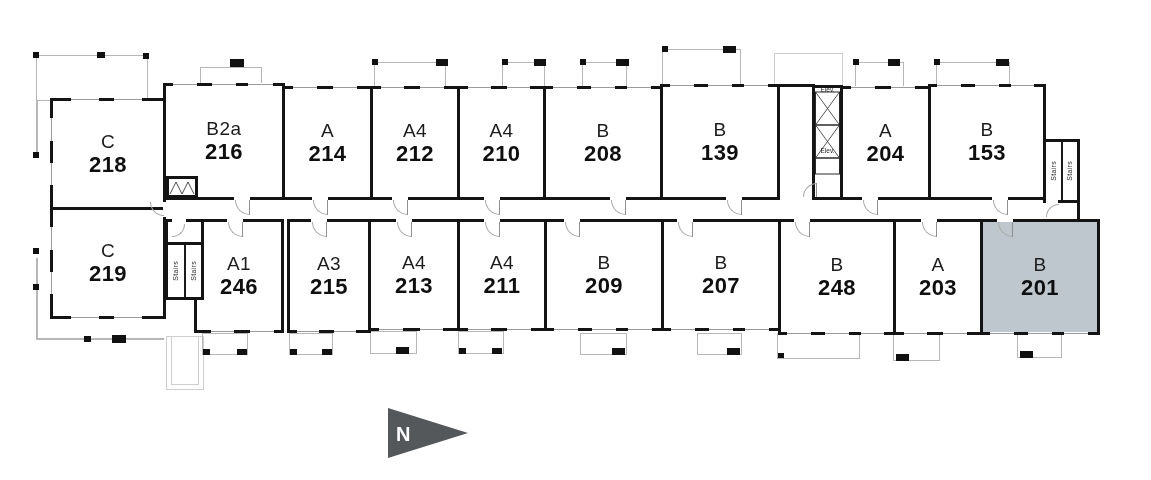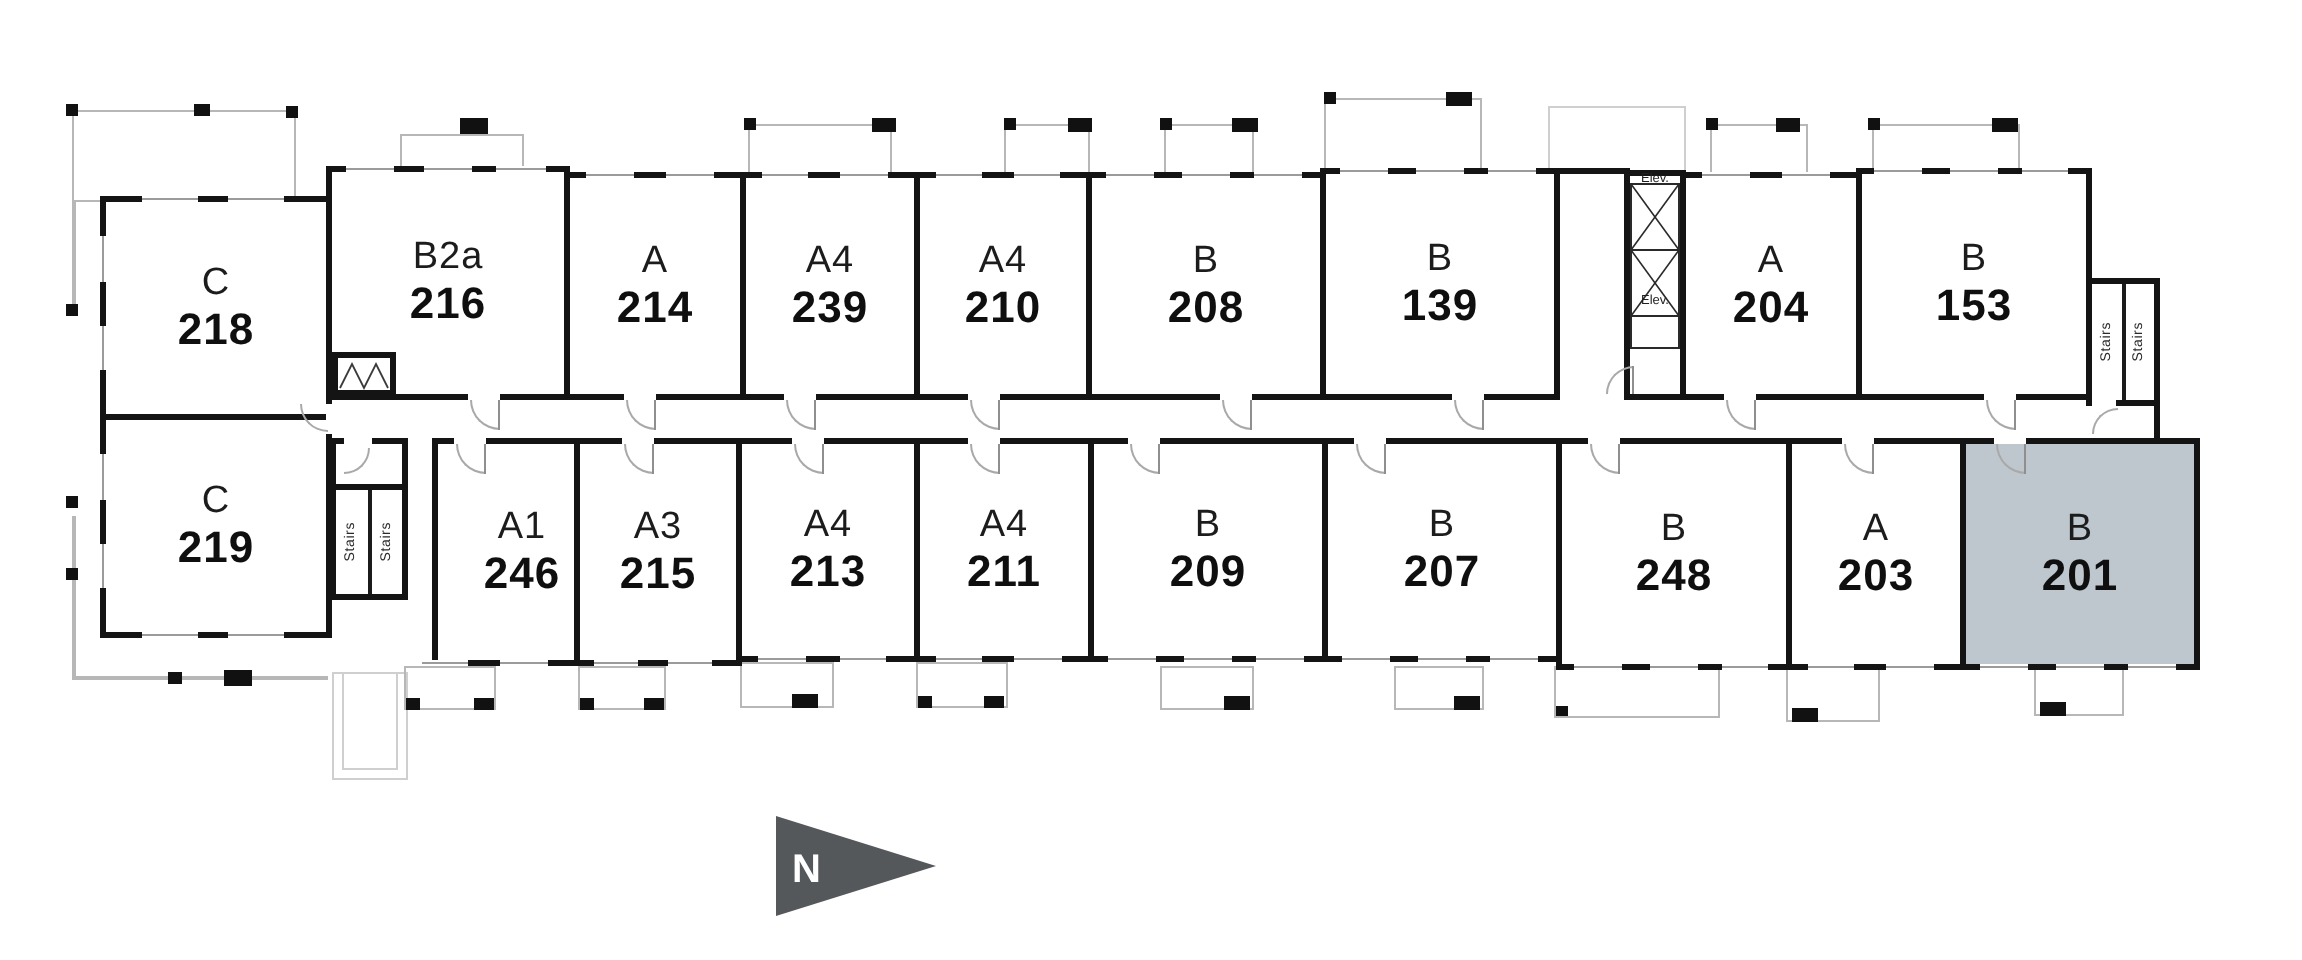--- a/index.html
+++ b/index.html
@@ -103,21 +103,21 @@
       <div class="room" style="left: 163px; top: 83px; width: 122px; height: 117px;">
         <span class="t">B2a</span>
         <span class="n">216</span>
       </div>
       <div class="room" style="left: 282px; top: 86px; width: 91px; height: 114px;">
         <span class="t">A</span>
         <span class="n">214</span>
       </div>
       <div class="room" style="left: 370px; top: 86px; width: 90px; height: 114px;">
         <span class="t">A4</span>
-        <span class="n">239</span>
+        <span class="n">212</span>
       </div>
       <div class="room" style="left: 457px; top: 86px; width: 89px; height: 114px;">
         <span class="t">A4</span>
         <span class="n">210</span>
       </div>
       <div class="room" style="left: 543px; top: 86px; width: 120px; height: 114px;">
         <span class="t">B</span>
         <span class="n">208</span>
       </div>
       <div class="room" style="left: 660px; top: 84px; width: 120px; height: 116px;">
@@ -129,21 +129,21 @@
         <span class="n">204</span>
       </div>
       <div class="room" style="left: 928px; top: 84px; width: 118px; height: 116px;">
         <span class="t">B</span>
         <span class="n">153</span>
       </div>
       <div class="room" style="left: 50px; top: 207px; width: 116px; height: 112px;">
         <span class="t">C</span>
         <span class="n">219</span>
       </div>
-      <div class="room" style="left: 216px; top: 219px; width: 90px; height: 114px;">
+      <div class="room" style="left: 194px; top: 219px; width: 90px; height: 114px;">
         <span class="t">A1</span>
         <span class="n">246</span>
       </div>
       <div class="room" style="left: 287px; top: 219px; width: 84px; height: 114px;">
         <span class="t">A3</span>
         <span class="n">215</span>
       </div>
       <div class="room" style="left: 368px; top: 219px; width: 92px; height: 112px;">
         <span class="t">A4</span>
         <span class="n">213</span>

